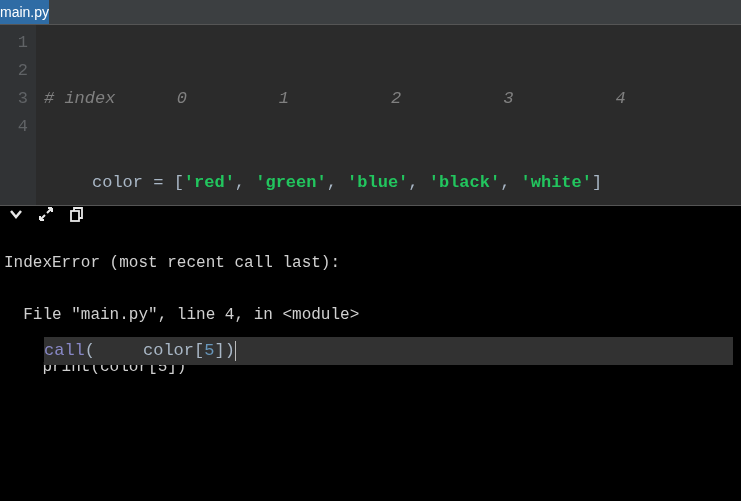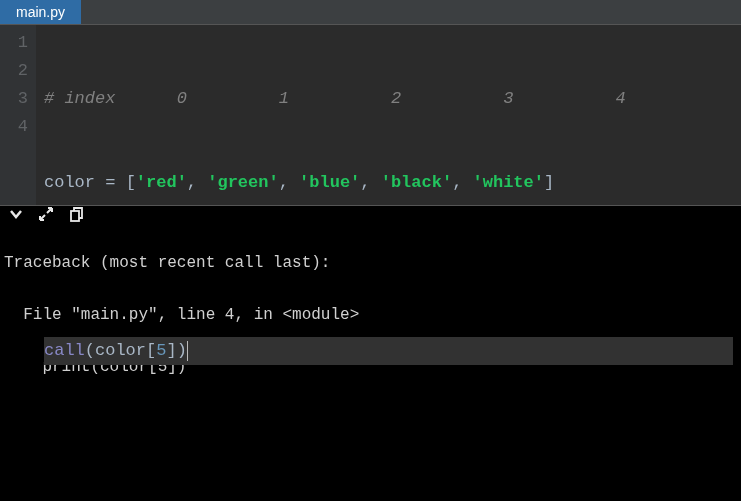--- a/index.html
+++ b/index.html
@@ -14,21 +14,21 @@
   }
   .tabs {
     background: #3c3f41;
     height: 27px;
     display: flex;
     border-bottom: 1px solid #555;
   }
   .tab {
     background: #2f6ca5;
     color: #ffffff;
-    padding: 4px 16px;
+    padding: 4px 0;
     font-family: Arial, sans-serif;
     font-size: 14px;
     display: flex;
     align-items: center;
     cursor: pointer;
   }
   .editor {
     background: #2b2b2b;
     display: flex;
     flex: 0 0 auto;
@@ -52,21 +52,21 @@
     padding: 4px 8px;
     white-space: pre;
     flex: 1;
     position: relative;
   }
   .code .line { height: 28px; }
   .line.current {
     background: #323232;
   }
   .tk-comment { color: #808080; font-style: italic; }
-  .tk-default { color: #a9b7c6; }
+  .tk-default { color: #a9b7c6; margin-left: 48px; }
   .tk-assign { color: #a9b7c6; }
   .tk-string-bold { color: #22c55e; font-weight: bold; }
   .tk-builtin { color: #8888c6; }
   .tk-number { color: #6897bb; }
   .tk-punct { color: #a9b7c6; }
   .tk-paren { color: #a9b7c6; }
   .cursor-caret {
     display: inline-block;
     width: 1px;
     height: 20px;
@@ -135,20 +135,20 @@
   </span>
   <span class="icon">
     <svg width="16" height="16" viewBox="0 0 16 16">
         <rect x="3" y="5" width="8" height="10" fill="none" stroke="#e8e8e8" stroke-width="1.8"></rect>
         <path d="M6 5 V2 H14 V12 H11" fill="none" stroke="#e8e8e8" stroke-width="1.8"></path>
       </svg>
   </span>
 </div>
 
 <div class="console">
-<div>Traceback (most recent call last):</div>
+<div>IndexError (most recent call last):</div>
 <div>  File "main.py", line 4, in &lt;module&gt;</div>
 <div>    print(color[5])</div>
 <div></div>
 <div></div>
 
 
 </div>
 
 </body></html>

